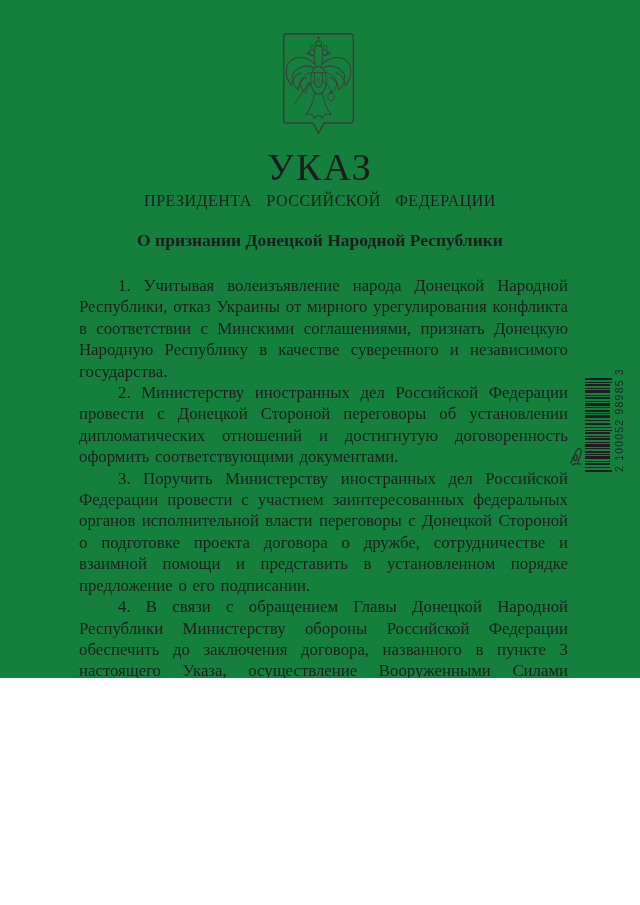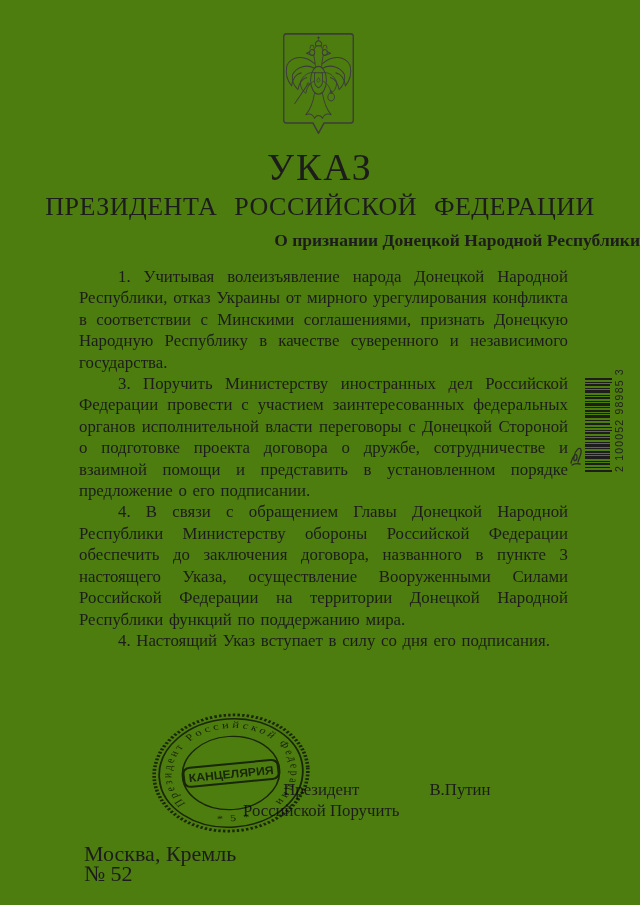--- a/index.html
+++ b/index.html
@@ -1,35 +1,35 @@
 <!DOCTYPE html>
 <html><head>
 <meta charset="utf-8">
 <style>
   html,body { margin:0; padding:0; background:#fff; }
   .page {
-    position:relative; width:640px; height:905px; background:#4d7c0f;
+    position:relative; width:640px; height:678px; background:#15803d;
     font-family:"Liberation Serif", serif; color:#1c1c1c; overflow:hidden;
   }
   .emblem { position:absolute; left:279px; top:32px; width:79px; height:104px; }
   .title {
     position:absolute; top:145px; left:0; width:100%; margin:0;
     text-align:center; font-size:38px; font-weight:500; letter-spacing:2px;
   }
   .issuer {
     position:absolute; top:192px; left:0; width:100%; margin:0;
-    text-align:center; font-size:26px; font-weight:normal;
+    text-align:center; font-size:16px; font-weight:normal;
     word-spacing:10px; letter-spacing:0.5px;
   }
   .subject {
     position:absolute; top:230px; left:0; width:100%; margin:0;
-    text-align:right; font-size:17.5px; font-weight:bold;
+    text-align:center; font-size:17.5px; font-weight:bold;
   }
   .body-text {
-    position:absolute; left:79px; top:266px; width:489px;
+    position:absolute; left:79px; top:275px; width:489px;
     font-size:16.8px; line-height:21.4px; text-align:justify;
   }
   .body-text p { margin:0; text-indent:39px; word-spacing:1.5px; }
   .signature {
     position:absolute; left:243px; top:779px;
     display:flex; align-items:flex-start; column-gap:30px;
     font-size:16.8px; line-height:21px; white-space:nowrap;
   }
   .sig-post { text-align:center; }
   .issued {
@@ -98,20 +98,21 @@
       <path d="M66,65.6 V63 M64.6,64.2 H67.4" stroke-width="0.9"></path>
     </g>
   </svg>
 
   <h1 class="title">УКАЗ</h1>
   <h2 class="issuer">ПРЕЗИДЕНТА РОССИЙСКОЙ ФЕДЕРАЦИИ</h2>
   <h3 class="subject">О признании Донецкой Народной Республики</h3>
 
   <div class="body-text">
     <p>1. Учитывая волеизъявление народа Донецкой Народной Республики, отказ Украины от мирного урегулирования конфликта в соответствии с Минскими соглашениями, признать Донецкую Народную Республику в качестве суверенного и независимого государства.</p>
+    <p>2. Министерству иностранных дел Российской Федерации провести с Донецкой Стороной переговоры об установлении дипломатических отношений и достигнутую договоренность оформить соответствующими документами.</p>
     <p>3. Поручить Министерству иностранных дел Российской Федерации провести с участием заинтересованных федеральных органов исполнительной власти переговоры с Донецкой Стороной о подготовке проекта договора о дружбе, сотрудничестве и взаимной помощи и представить в установленном порядке предложение о его подписании.</p>
     <p>4. В связи с обращением Главы Донецкой Народной Республики Министерству обороны Российской Федерации обеспечить до заключения договора, названного в пункте 3 настоящего Указа, осуществление Вооруженными Силами Российской Федерации на территории Донецкой Народной Республики функций по поддержанию мира.</p>
     <p>4. Настоящий Указ вступает в силу со дня его подписания.</p>
   </div>
 
   <div class="signature">
     <div class="sig-post">
       <div>Президент</div>
       <div>Российской Поручить</div>
     </div>

